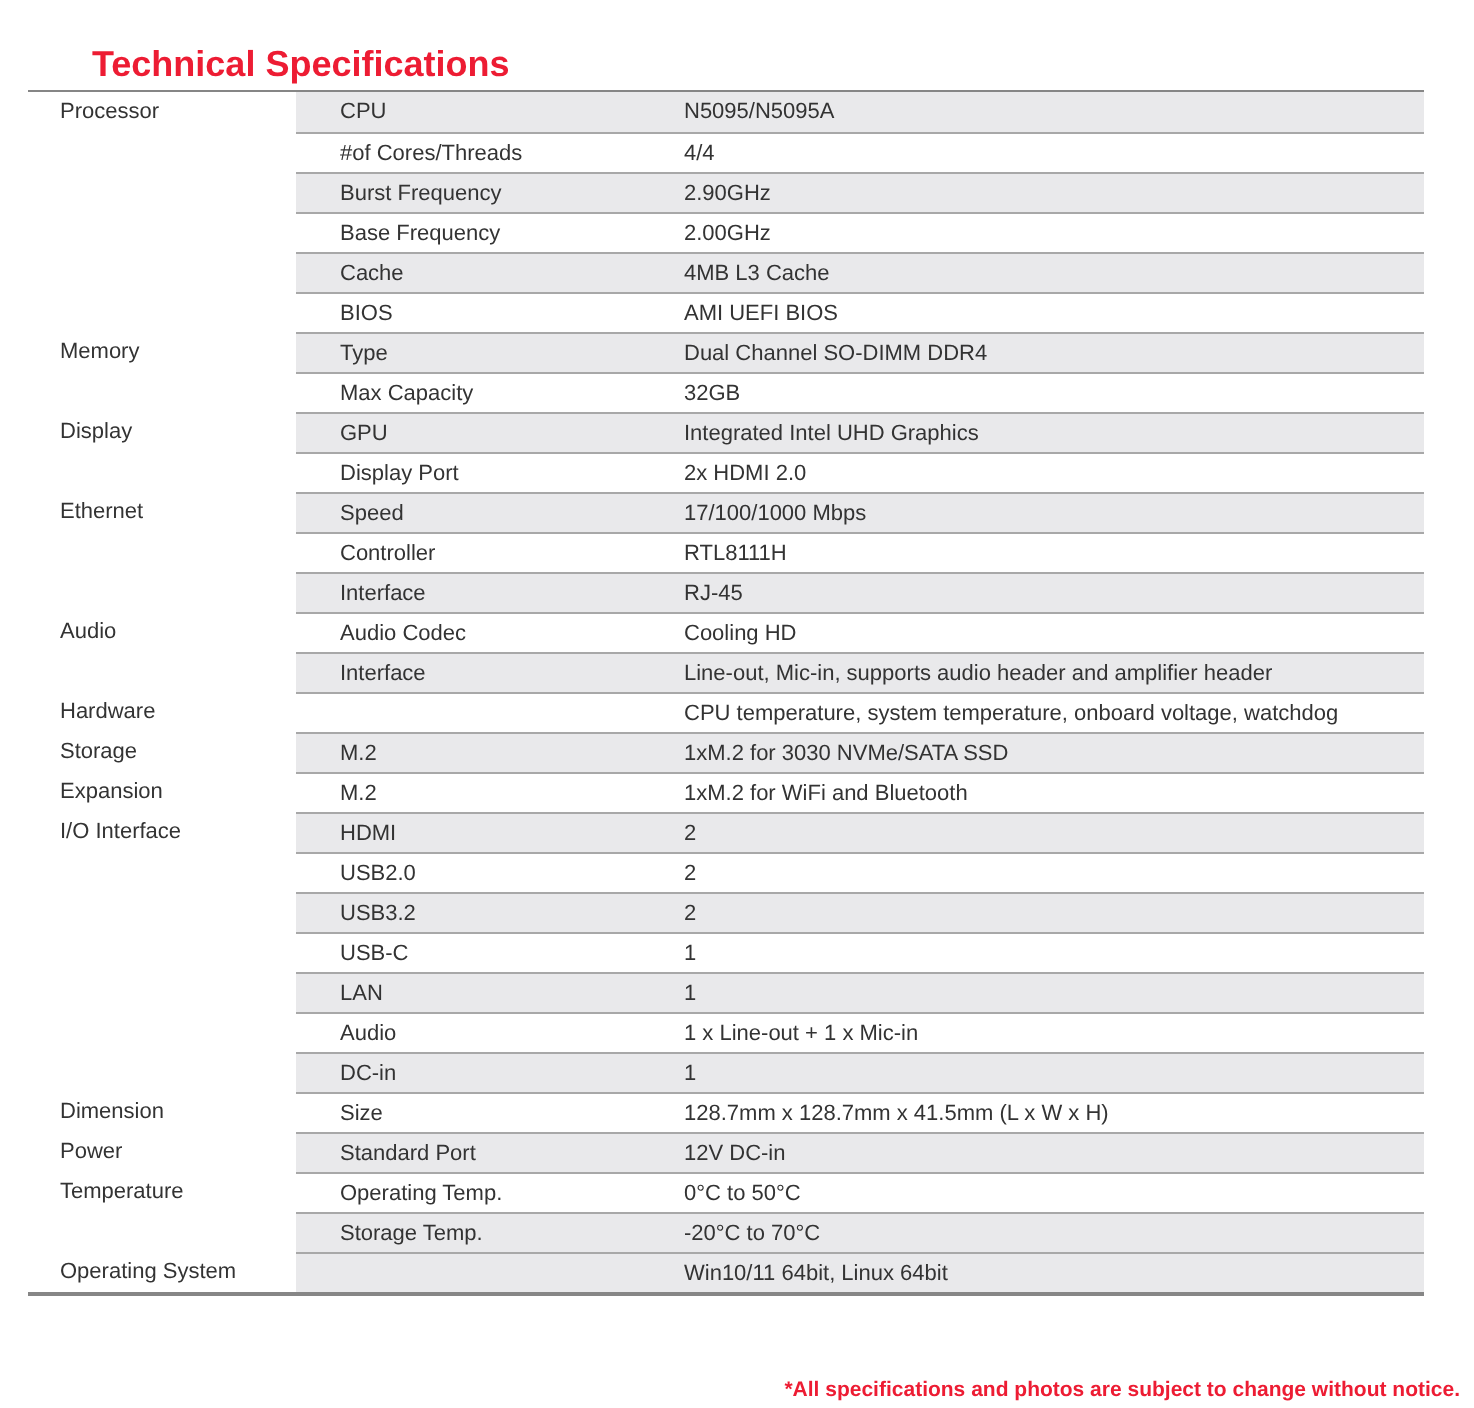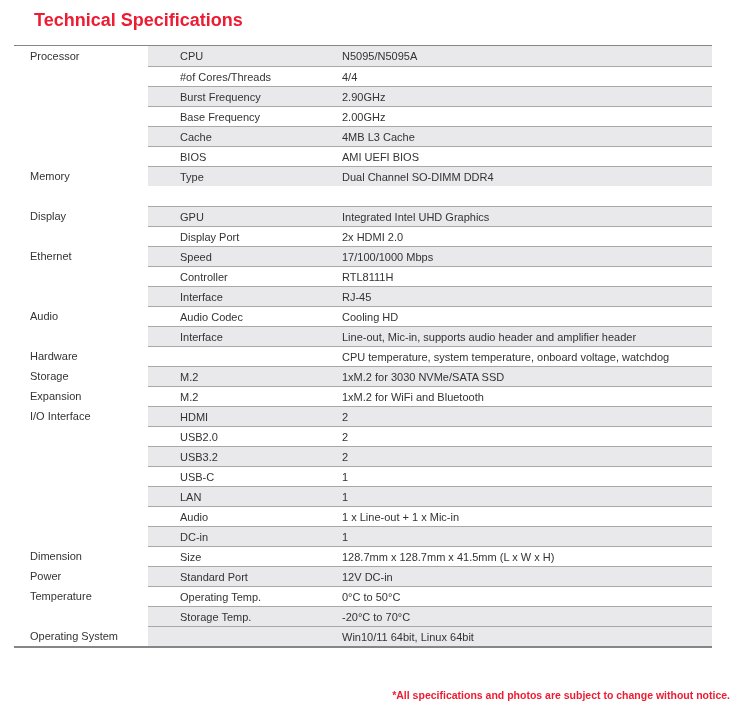--- a/index.html
+++ b/index.html
@@ -16,21 +16,21 @@
     position: relative;
     width: 737px;
     height: 704px;
     background: #ffffff;
     overflow: hidden;
   }
   .title {
     position: absolute;
     left: 30px;
     top: 6px;
-    margin: 4px;
+    margin: 16px;
     font-size: 18px;
     font-weight: 700;
     color: var(--accent);
   }
   .spec-table {
     position: absolute;
     left: 14px;
     top: 45px;
     width: 698px;
     border-top: 1px solid var(--table-border);
@@ -48,21 +48,21 @@
   .content {
     flex: 1;
     display: flex;
     align-items: center;
     border-top: 1px solid var(--row-line);
   }
   .row:first-child .content { border-top: none; }
   .content.shaded { background: var(--row-shade); }
   .label {
     width: 168px;
-    padding-left: 32px;
+    padding-left: 22px;
     font-size: 11px;
     color: var(--text);
     white-space: nowrap;
   }
   .value {
     flex: 1;
     font-size: 11px;
     color: var(--text);
     white-space: nowrap;
     padding-left: 26px;
@@ -133,20 +133,24 @@
   <div class="row">
     <div class="cat">Memory</div>
     <div class="content shaded">
       <div class="label">Type</div>
       <div class="value">Dual Channel SO-DIMM DDR4</div>
     </div>
   </div>
 
   <div class="row">
     <div class="cat"></div>
+    <div class="content">
+      <div class="label">Max Capacity</div>
+      <div class="value">32GB</div>
+    </div>
   </div>
 
   <div class="row">
     <div class="cat">Display</div>
     <div class="content shaded">
       <div class="label">GPU</div>
       <div class="value">Integrated Intel UHD Graphics</div>
     </div>
   </div>
 

